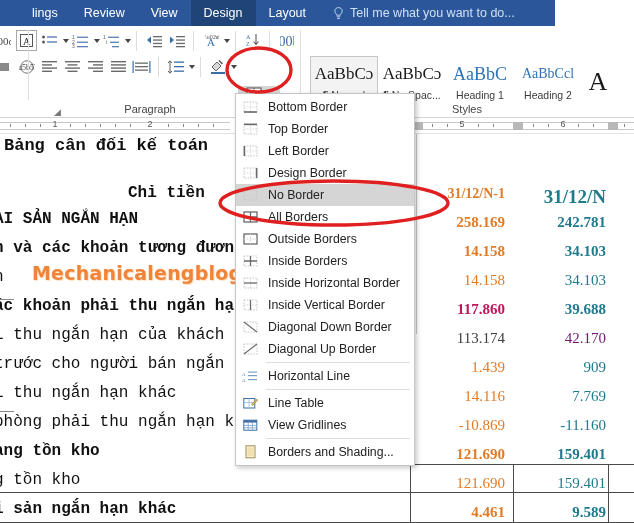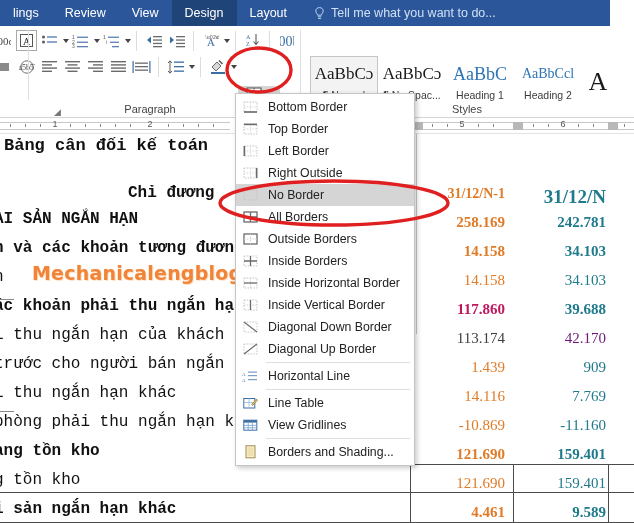--- a/index.html
+++ b/index.html
@@ -6,23 +6,23 @@
   html, body {
     width: 634px; height: 523px;
     overflow: hidden;
     font-family: "Liberation Sans", sans-serif;
     background: #ffffff;
   }
   #app { position: relative; width: 634px; height: 523px; overflow: hidden; }
 
   
   .tabbar {
-    position: absolute; left: 0; top: 0; width: 610px; height: 26px;
+    position: absolute; left: 0; top: 0; width: 555px; height: 26px;
     background: #2b579a;
-    display: flex; align-items: center;
+    display: flex; align-items: center; padding-left: 19px;
   }
   .tab {
     height: 26px; line-height: 26px;
     padding: 0 13px;
     color: #ffffff;
     font-size: 12.5px;
     white-space: nowrap;
     cursor: default;
   }
   .tab.active { background: #1f4477; }
@@ -390,21 +390,21 @@
     <div class="rnum" style="left:563px;">6</div>
     <div class="rtick" style="left:578px;"></div>
     <div class="rtick" style="left:593px;"></div>
     <div class="rtick" style="left:624px;"></div>
   </div>
 
   <div class="doc">
 
     <div class="docline lbl b" style="left:4px; top:2px; font-size:17px;">Bảng cân đối kế toán</div>
 
-    <div class="docline lbl b" style="left:128px; top:50px;">Chỉ đương</div>
+    <div class="docline lbl b" style="left:128px; top:50px;">Chỉ tiền</div>
     <div class="num b" style="left:415px; top:52px; width:90px; color:#E07B27; font-size:14px;">31/12/N-1</div>
     <div class="num b" style="left:520px; top:52px; width:86px; color:#1F7A8C; font-size:19px;">31/12/N</div>
 
     <div class="docline lbl b" style="left:-6px; top:76px;">AI SẢN NGẮN HẠN</div>
     <div class="docline lbl b" style="left:-6px; top:105px;">n và các khoản tương đương tiền</div>
     <div class="docline lbl" style="left:-6px; top:134px;">n</div>
     <div class="docline lbl b" style="left:-6px; top:163px;">ác khoản phải thu ngắn hạn</div>
     <div class="docline lbl" style="left:-6px; top:192px;">i thu ngắn hạn của khách hàng</div>
     <div class="docline lbl" style="left:-6px; top:221px;"> trước cho người bán ngắn hạn</div>
     <div class="docline lbl" style="left:-6px; top:250px;">i thu ngắn hạn khác</div>
@@ -489,21 +489,21 @@
     </div>
 
     <div class="mi">
       <span class="micon">
         <svg width="15" height="13" viewBox="0 0 15 13">
             <rect x="1" y="1" width="13" height="10" fill="none" stroke="#c4c4c4" stroke-dasharray="1.5 1.3"></rect>
             <path d="M7.5 1 L7.5 11 M1 6 L14 6" stroke="#d8d8d8" stroke-dasharray="1.5 1.3"></path>
             <rect x="12.8" y="1" width="1.6" height="10" fill="#6a6a6a"></rect>
           </svg>
       </span>
-      <span class="mtext">Right Outside</span>
+      <span class="mtext">Design Border</span>
     </div>
 
     <div class="mi hl">
       <span class="micon">
         <svg width="15" height="13" viewBox="0 0 15 13">
             <rect x="1" y="1" width="13" height="10" fill="none" stroke="#c4c4c4" stroke-dasharray="1.5 1.3"></rect>
             <path d="M7.5 1 L7.5 11 M1 6 L14 6" stroke="#d0d0d0" stroke-dasharray="1.5 1.3"></path>
           </svg>
       </span>
       <span class="mtext">No Border</span>

